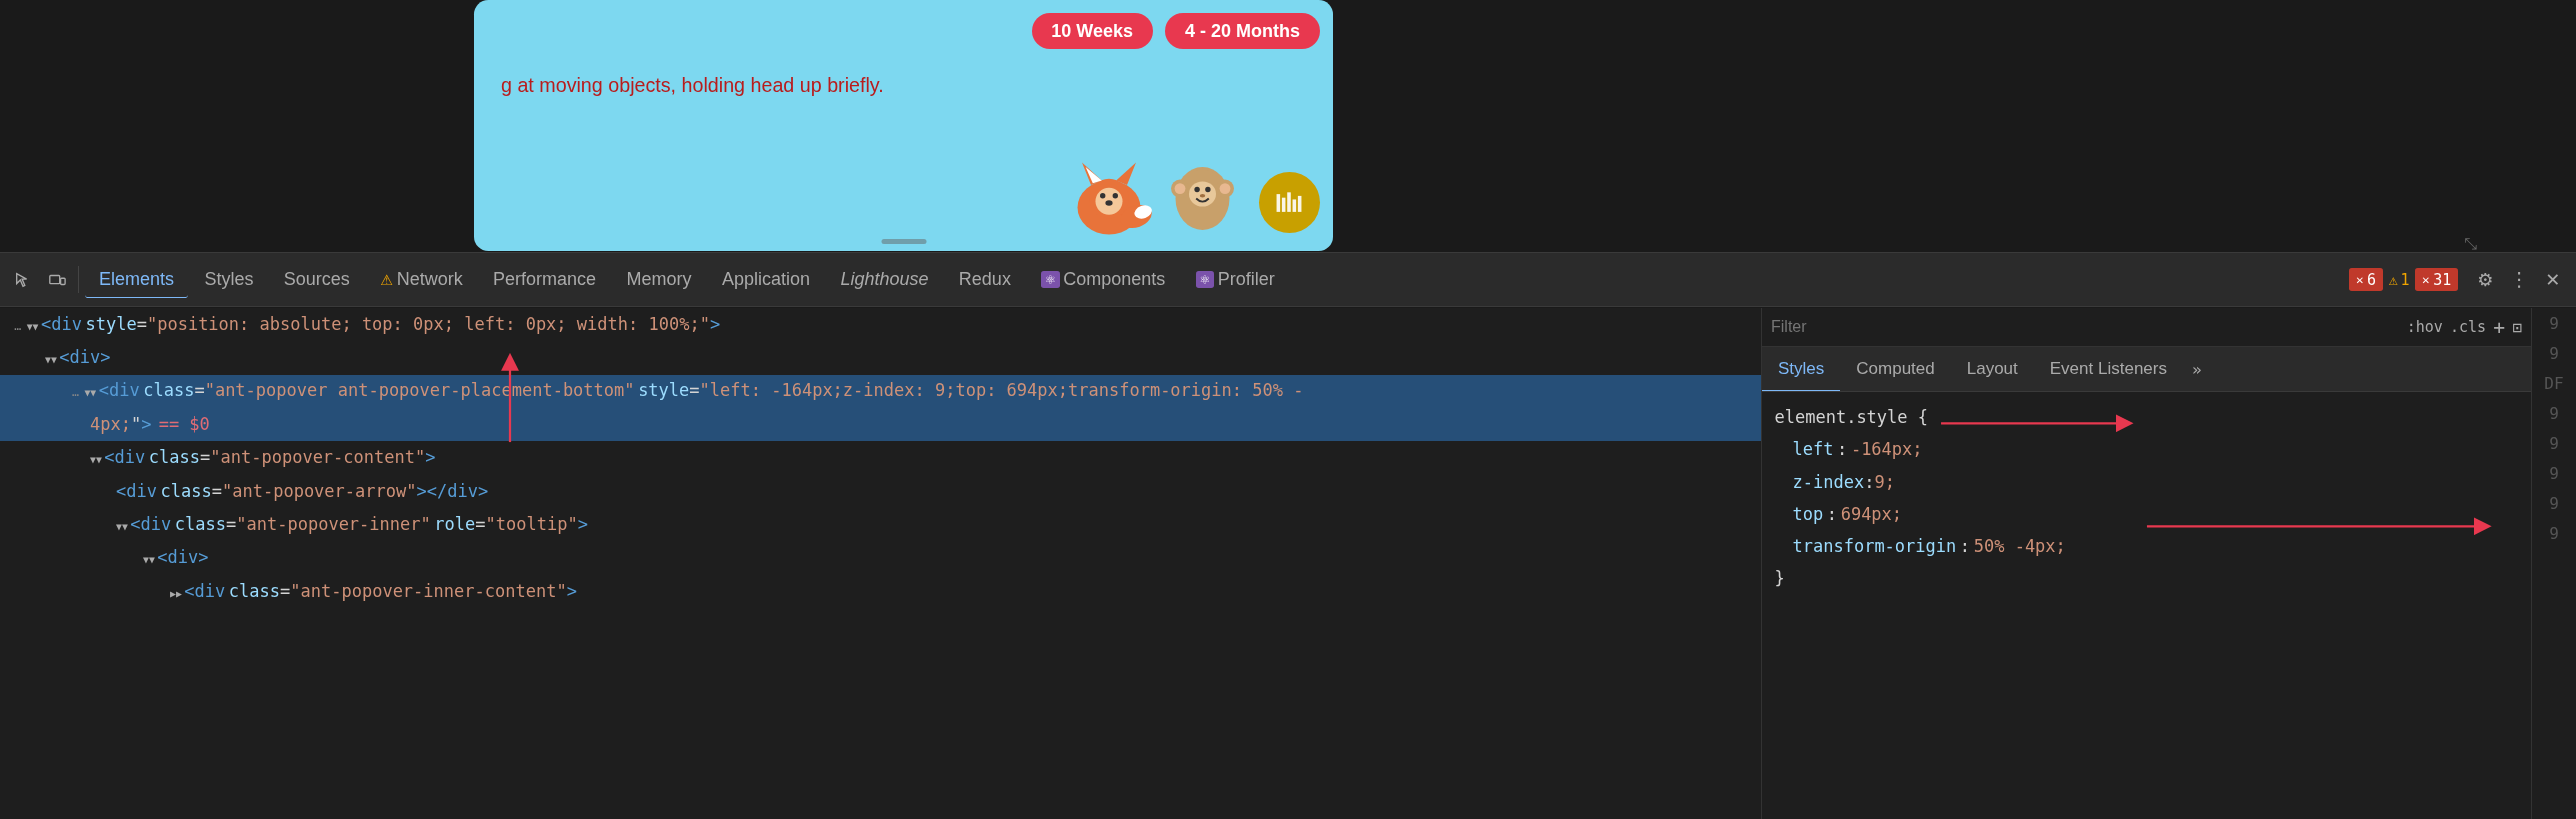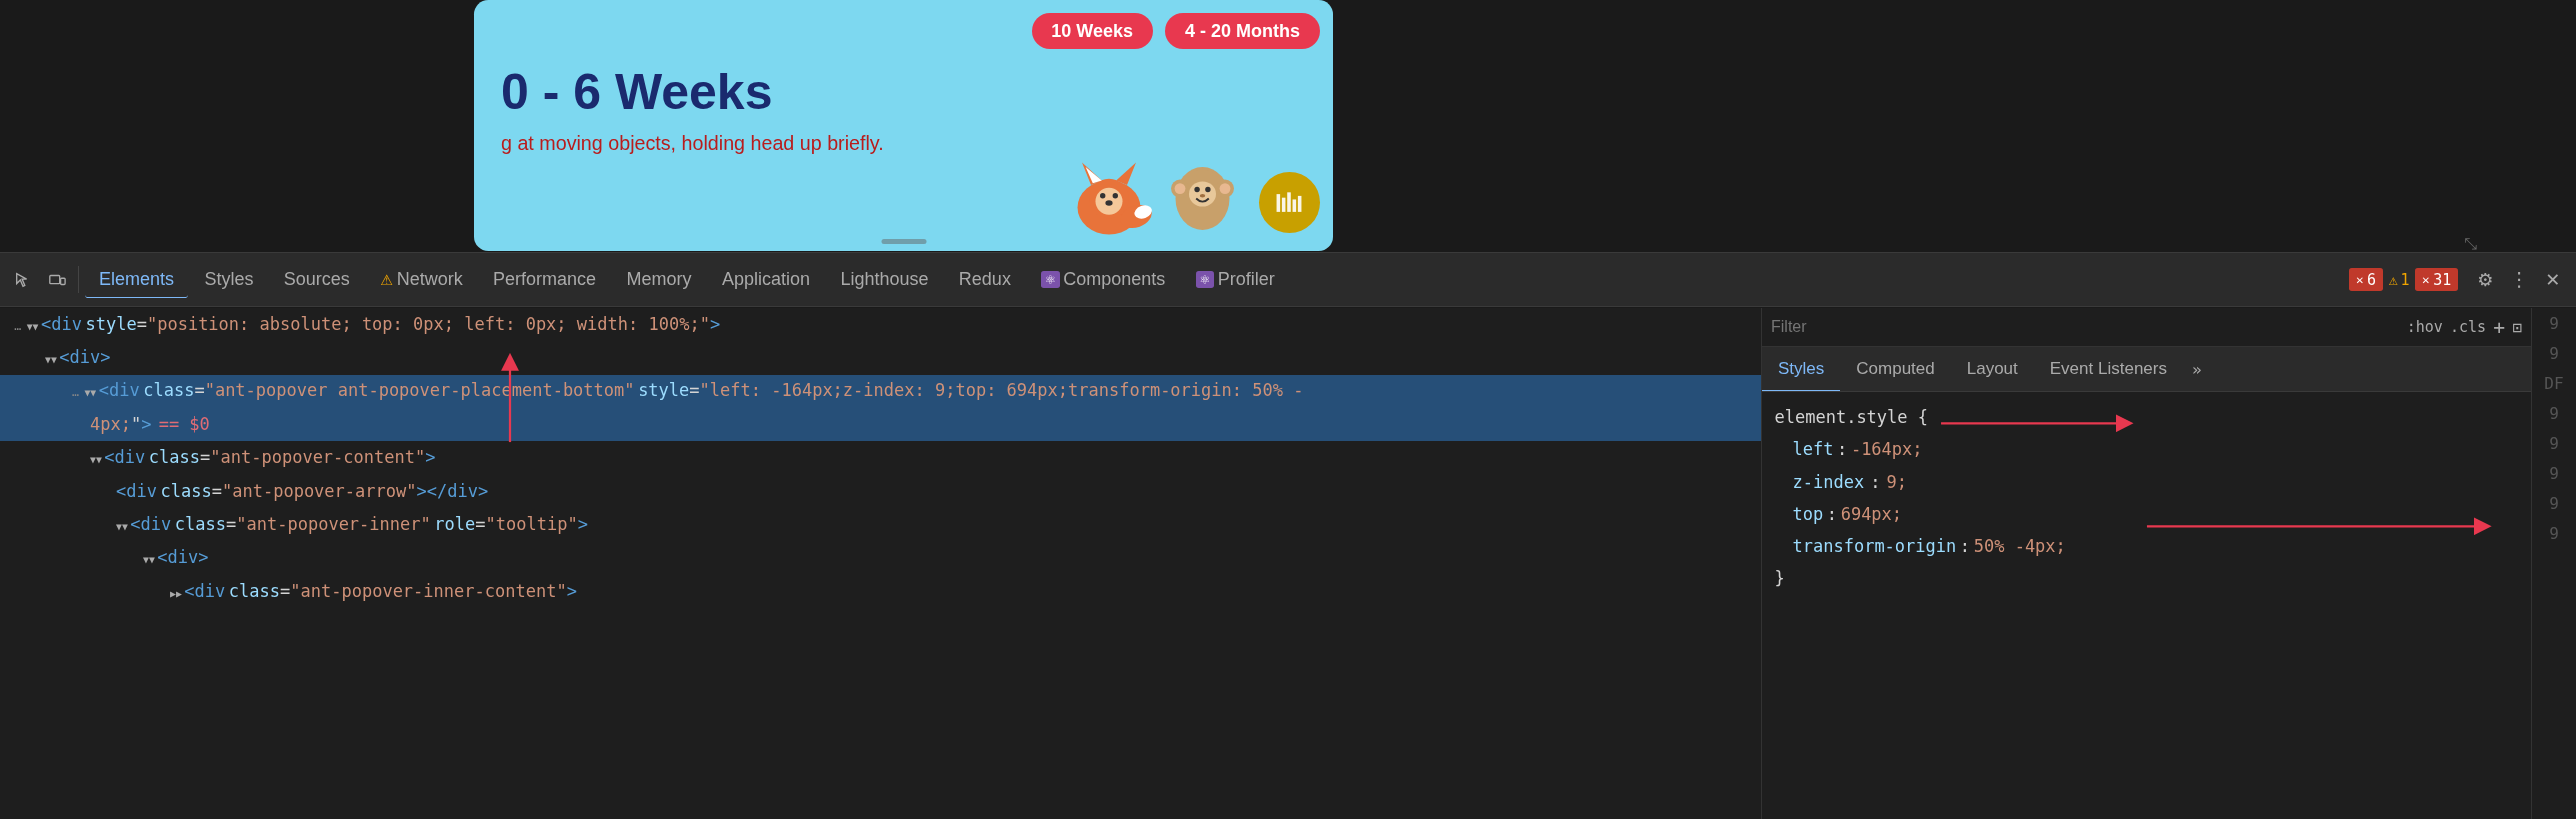--- a/index.html
+++ b/index.html
@@ -101,21 +101,20 @@
   <div class="preview-area" style="position:absolute;top:0;left:0;right:45px;height:260px;background:#1a1a1a;">
 
     <div style="position:absolute;left:474px;top:0;width:859px;height:251px;background:#7dd8f0;border-radius:14.3px;overflow:hidden;">
 
       <div class="top-buttons" style="position:absolute;top:13.4px;right:13.4px;display:flex;gap:12.5px;">
         <div class="badge-red">10 Weeks</div>
         <div class="badge-red">4 - 20 Months</div>
       </div>
 
       <div style="position:absolute;top:63px;left:27px;">
-        <div style="color:#1a2a6e;font-size:50px;font-weight:700;font-family:Arial,sans-serif;">0 - 6 Weeks</div>
         <div style="color:#b91c1c;font-size:19.7px;font-family:Arial,sans-serif;margin-top:10.7px;">g at moving objects, holding head up briefly.</div>
       </div>
 
       <div style="position:absolute;bottom:9px;right:179px;">
         <svg width="90" height="90" viewBox="0 0 100 100">
           <ellipse cx="50" cy="65" rx="35" ry="30" fill="#e8733a"></ellipse>
           <ellipse cx="50" cy="55" rx="22" ry="22" fill="#e8733a"></ellipse>
           <ellipse cx="50" cy="58" rx="15" ry="15" fill="#f5c89a"></ellipse>
 
           <polygon points="30,40 20,15 42,35" fill="#e8733a"></polygon>
@@ -193,21 +192,21 @@
     <button class="devtools-tab active" style="color:#7eb8f7;border-bottom:1.8px solid #7eb8f7;font-size:18px;">Elements</button>
     <button class="devtools-tab" style="font-size:18px;">Styles</button>
     <button class="devtools-tab" style="font-size:18px;">Sources</button>
     <button class="devtools-tab" style="font-size:18px;display:flex;align-items:center;gap:3.6px;">
       <span style="color:#f0a500;font-size:14.3px;">⚠</span>
       <span>Network</span>
     </button>
     <button class="devtools-tab" style="font-size:18px;">Performance</button>
     <button class="devtools-tab" style="font-size:18px;">Memory</button>
     <button class="devtools-tab" style="font-size:18px;">Application</button>
-    <button class="devtools-tab" style="font-size:18px;">Lighthouse</button>
+    <button class="devtools-tab" style="font-size:18px;font-style:italic;">Lighthouse</button>
     <button class="devtools-tab" style="font-size:18px;">Redux</button>
     <button class="devtools-tab" style="font-size:18px;display:flex;align-items:center;gap:3.6px;">
       <span style="background:#7b52ab;border-radius:2.7px;padding:0.9px 3.6px;font-size:12.5px;color:white;">⚛</span>
       <span>Components</span>
     </button>
     <button class="devtools-tab" style="font-size:18px;display:flex;align-items:center;gap:3.6px;">
       <span style="background:#7b52ab;border-radius:2.7px;padding:0.9px 3.6px;font-size:12.5px;color:white;">⚛</span>
       <span>Profiler</span>
     </button>
 
@@ -359,21 +358,21 @@
 
         <div style="margin-bottom:5.4px;">
           <div style="color:#d4d4d4;">element.style {</div>
 
           <div style="padding-left:18px;display:flex;align-items:center;gap:3.6px;position:relative;">
             <span style="color:#9cdcfe;">left</span>
             <span style="color:#d4d4d4;">:</span>
             <span style="color:#ce9178;">-164px;</span>
           </div>
 
-          <div style="padding-left:18px;display:flex;align-items:center;gap:6px;">
+          <div style="padding-left:18px;display:flex;align-items:center;gap:0;">
             <span style="color:#9cdcfe;">z-index</span>
             <span style="color:#d4d4d4;">:</span>
             <span style="color:#ce9178;">9;</span>
           </div>
 
           <div style="padding-left:18px;display:flex;align-items:center;gap:3.6px;">
             <span style="color:#9cdcfe;">top</span>
             <span style="color:#d4d4d4;">:</span>
             <span style="color:#ce9178;">694px;</span>
           </div>

